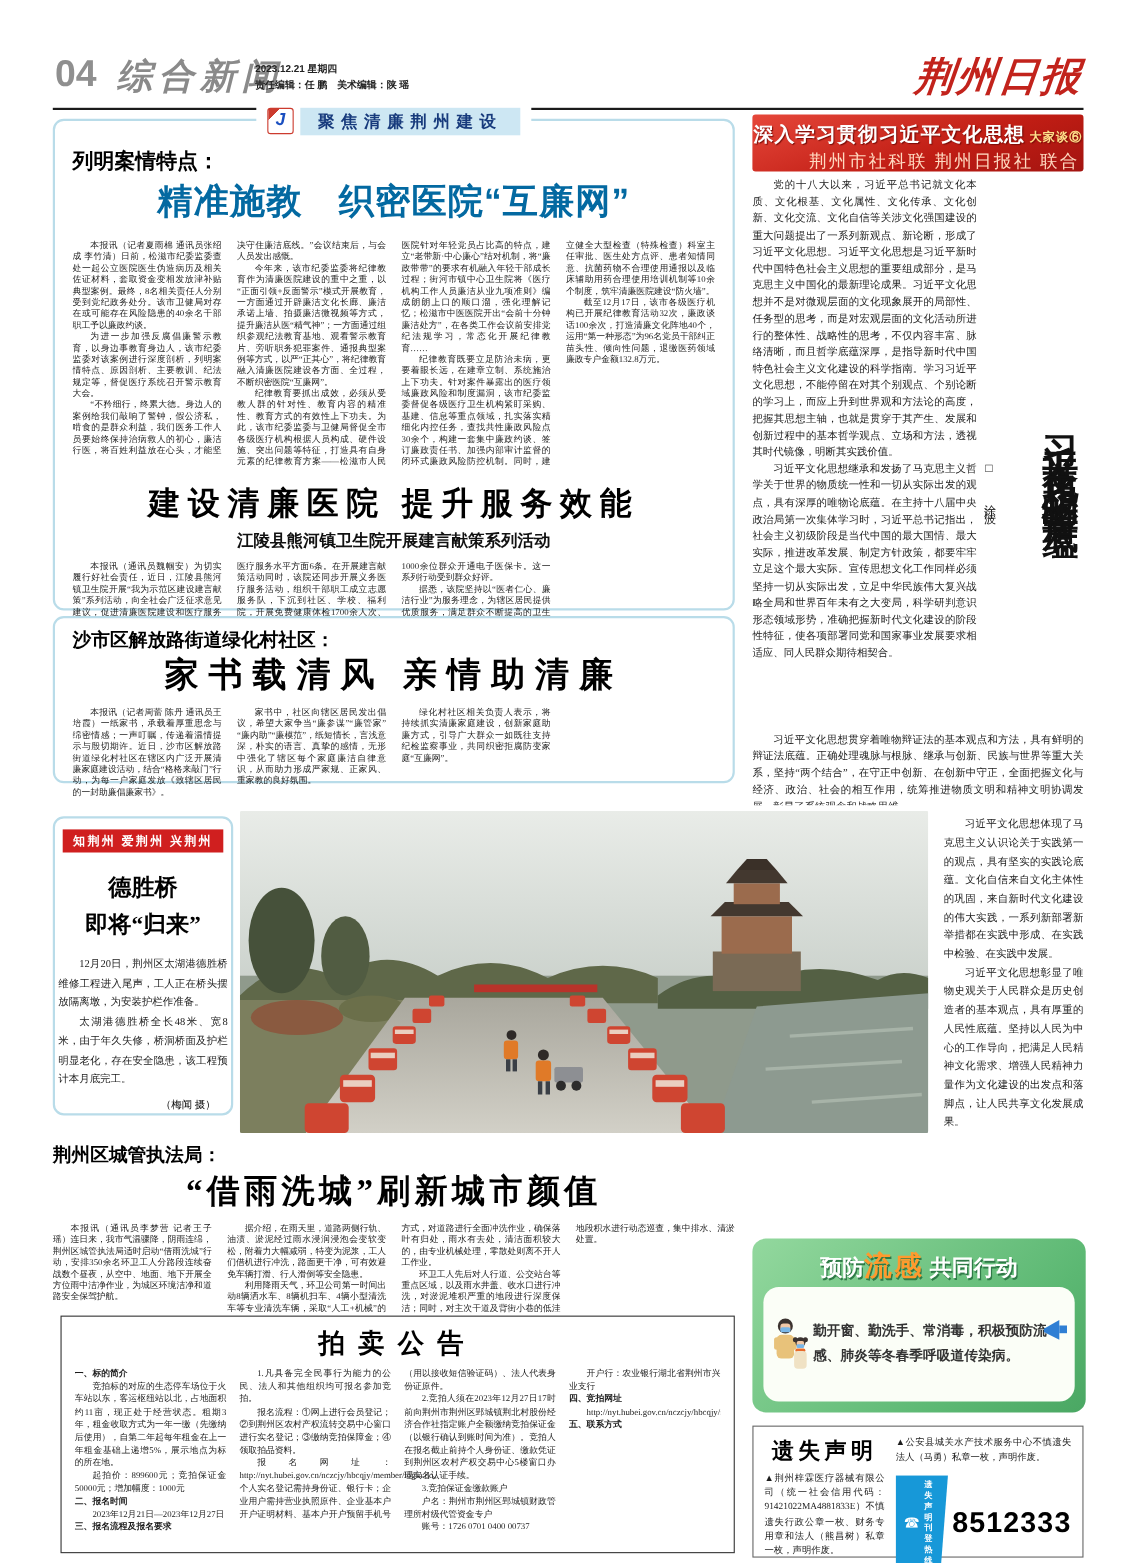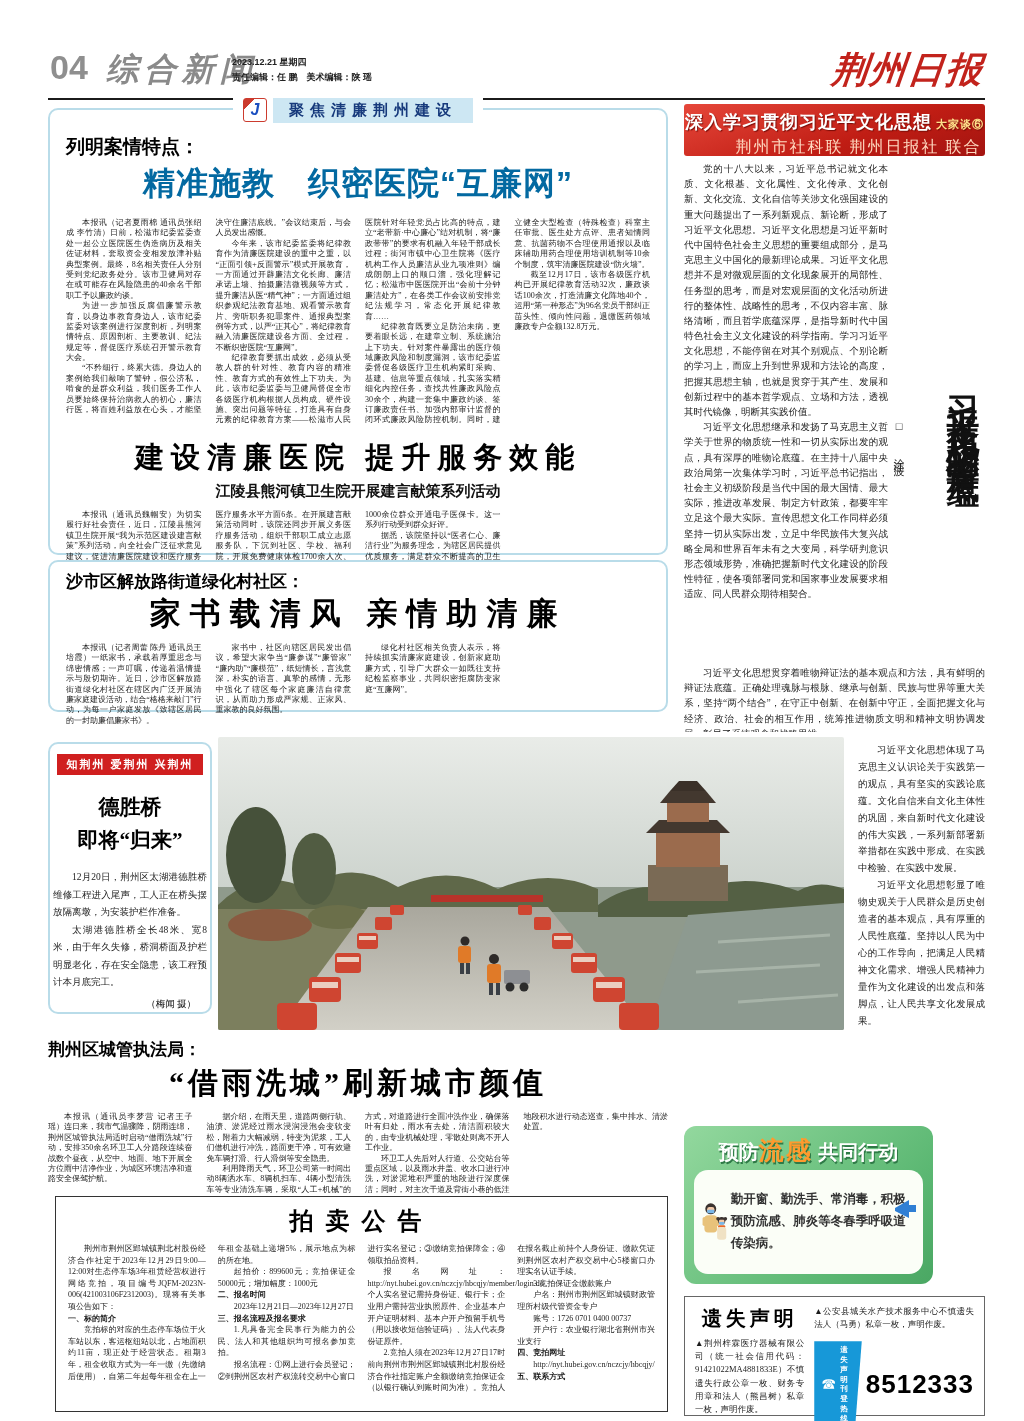--- a/index.html
+++ b/index.html
@@ -68,21 +68,21 @@
   #citywash-body { height:88px; }
 
   
   #auction { position:absolute; left:55px; top:1196px; width:613px; height:216px; border:1px solid #333; padding:8px 12px; }
   #auction-title { text-align:center; font-weight:900; font-size:24px; letter-spacing:12px; color:#000; margin-bottom:6px; }
   #auction-body { height:162px; font-size:8px; line-height:1.45; column-count:4; column-gap:12px; column-fill:auto; overflow:hidden; color:#1c1c1c; }
   #auction-body p { margin:0; text-indent:2em; text-align:justify; }
   #auction-body p.hd { text-indent:0; font-weight:700; }
 
   
-  #flu-ad { position:absolute; left:684px; top:1126px; width:249px; height:158px; border-radius:12px; background:linear-gradient(135deg,#93d89e 0%,#5cb873 70%,#4aa763 100%); overflow:hidden; }
+  #flu-ad { position:absolute; left:684px; top:1126px; width:303px; height:158px; border-radius:12px; background:linear-gradient(135deg,#93d89e 0%,#5cb873 70%,#4aa763 100%); overflow:hidden; }
   #flu-title { text-align:center; margin-top:8px; font-family:"Liberation Sans",sans-serif; font-weight:900; text-shadow:1px 2px 0 #2f7a47; }
   #flu-title .w { color:#fff; font-size:20px; } #flu-title .o { color:#ff9a2d; font-size:25px; letter-spacing:2px; }
   #flu-panel { position:absolute; left:10px; right:10px; top:44px; bottom:10px; background:#fbfef7; border-radius:14px; display:flex; align-items:center; padding:6px 10px 6px 4px; }
   #flu-text { font-family:"Liberation Sans",sans-serif; font-weight:700; font-size:12.5px; line-height:1.75; color:#333; }
   .deco-virus { position:absolute; border-radius:50%; }
 
   
   #lost { position:absolute; left:684px; top:1296px; width:301px; height:120px; border:1.5px solid #666; padding:8px 10px; display:grid; grid-template-columns:1fr 1fr; gap:10px; }
   #lost-title { text-align:center; font-weight:900; font-size:20px; letter-spacing:4px; color:#000; margin-bottom:5px; }
   .lost-item { font-size:8.5px; line-height:1.55; text-align:justify; color:#1c1c1c; }
@@ -256,21 +256,20 @@
         <p>本报讯（通讯员李梦营 记者王子瑶）连日来，我市气温骤降，阴雨连绵，荆州区城管执法局适时启动“借雨洗城”行动，安排350余名环卫工人分路段连续奋战数个昼夜，从空中、地面、地下开展全方位雨中洁净作业，为城区环境洁净和道路安全保驾护航。</p>
         <p>据介绍，在雨天里，道路两侧行轨、油渍、淤泥经过雨水浸润浸泡会变软变松，附着力大幅减弱，特变为泥浆，工人们借机进行冲洗，路面更干净，可有效避免车辆打滑、行人滑倒等安全隐患。</p>
         <p>利用降雨天气，环卫公司第一时间出动8辆洒水车、8辆机扫车、4辆小型清洗车等专业清洗车辆，采取“人工+机械”的方式，对道路进行全面冲洗作业，确保落叶有归处，雨水有去处，清洁面积较大的，由专业机械处理，零散处则离不开人工作业。</p>
         <p>环卫工人先后对人行道、公交站台等重点区域，以及雨水井盖、收水口进行冲洗，对淤泥堆积严重的地段进行深度保洁；同时，对主次干道及背街小巷的低洼地段积水进行动态巡查，集中排水、清淤处置。</p>
       </div>
   </div>
 
   <div id="auction">
     <div id="auction-title">拍卖公告</div>
     <div id="auction-body">
-        <p>荆州市荆州区郢城镇荆北村股份经济合作社定于2023年12月29日9:00—12:00对生态停车场3年租赁经营权进行网络竞拍，项目编号JQFM-2023N-006(421003106F2312003)。现将有关事项公告如下：</p>
         <p class="hd">一、标的简介</p>
         <p>竞拍标的对应的生态停车场位于火车站以东，客运枢纽站以北，占地面积约11亩，现正处于经营状态。租期3年，租金收取方式为一年一缴（先缴纳后使用），自第二年起每年租金在上一年租金基础上递增5%，展示地点为标的所在地。</p>
         <p>起拍价：899600元；竞拍保证金50000元；增加幅度：1000元</p>
         <p class="hd">二、报名时间</p>
         <p>2023年12月21日—2023年12月27日</p>
         <p class="hd">三、报名流程及报名要求</p>
         <p>1.凡具备完全民事行为能力的公民、法人和其他组织均可报名参加竞拍。</p>
         <p>报名流程：①网上进行会员登记；②到荆州区农村产权流转交易中心窗口进行实名登记；③缴纳竞拍保障金；④领取拍品资料。</p>
         <p>报名网址：http://nyt.hubei.gov.cn/nczcjy/hbcqjy/member/login.do。个人实名登记需持身份证、银行卡；企业用户需持营业执照原件、企业基本户开户证明材料、基本户开户预留手机号（用以接收短信验证码）、法人代表身份证原件。</p>
         <p>2.竞拍人须在2023年12月27日17时前向荆州市荆州区郢城镇荆北村股份经济合作社指定账户全额缴纳竞拍保证金（以银行确认到账时间为准）。竞拍人在报名截止前持个人身份证、缴款凭证到荆州区农村产权交易中心5楼窗口办理实名认证手续。</p>

